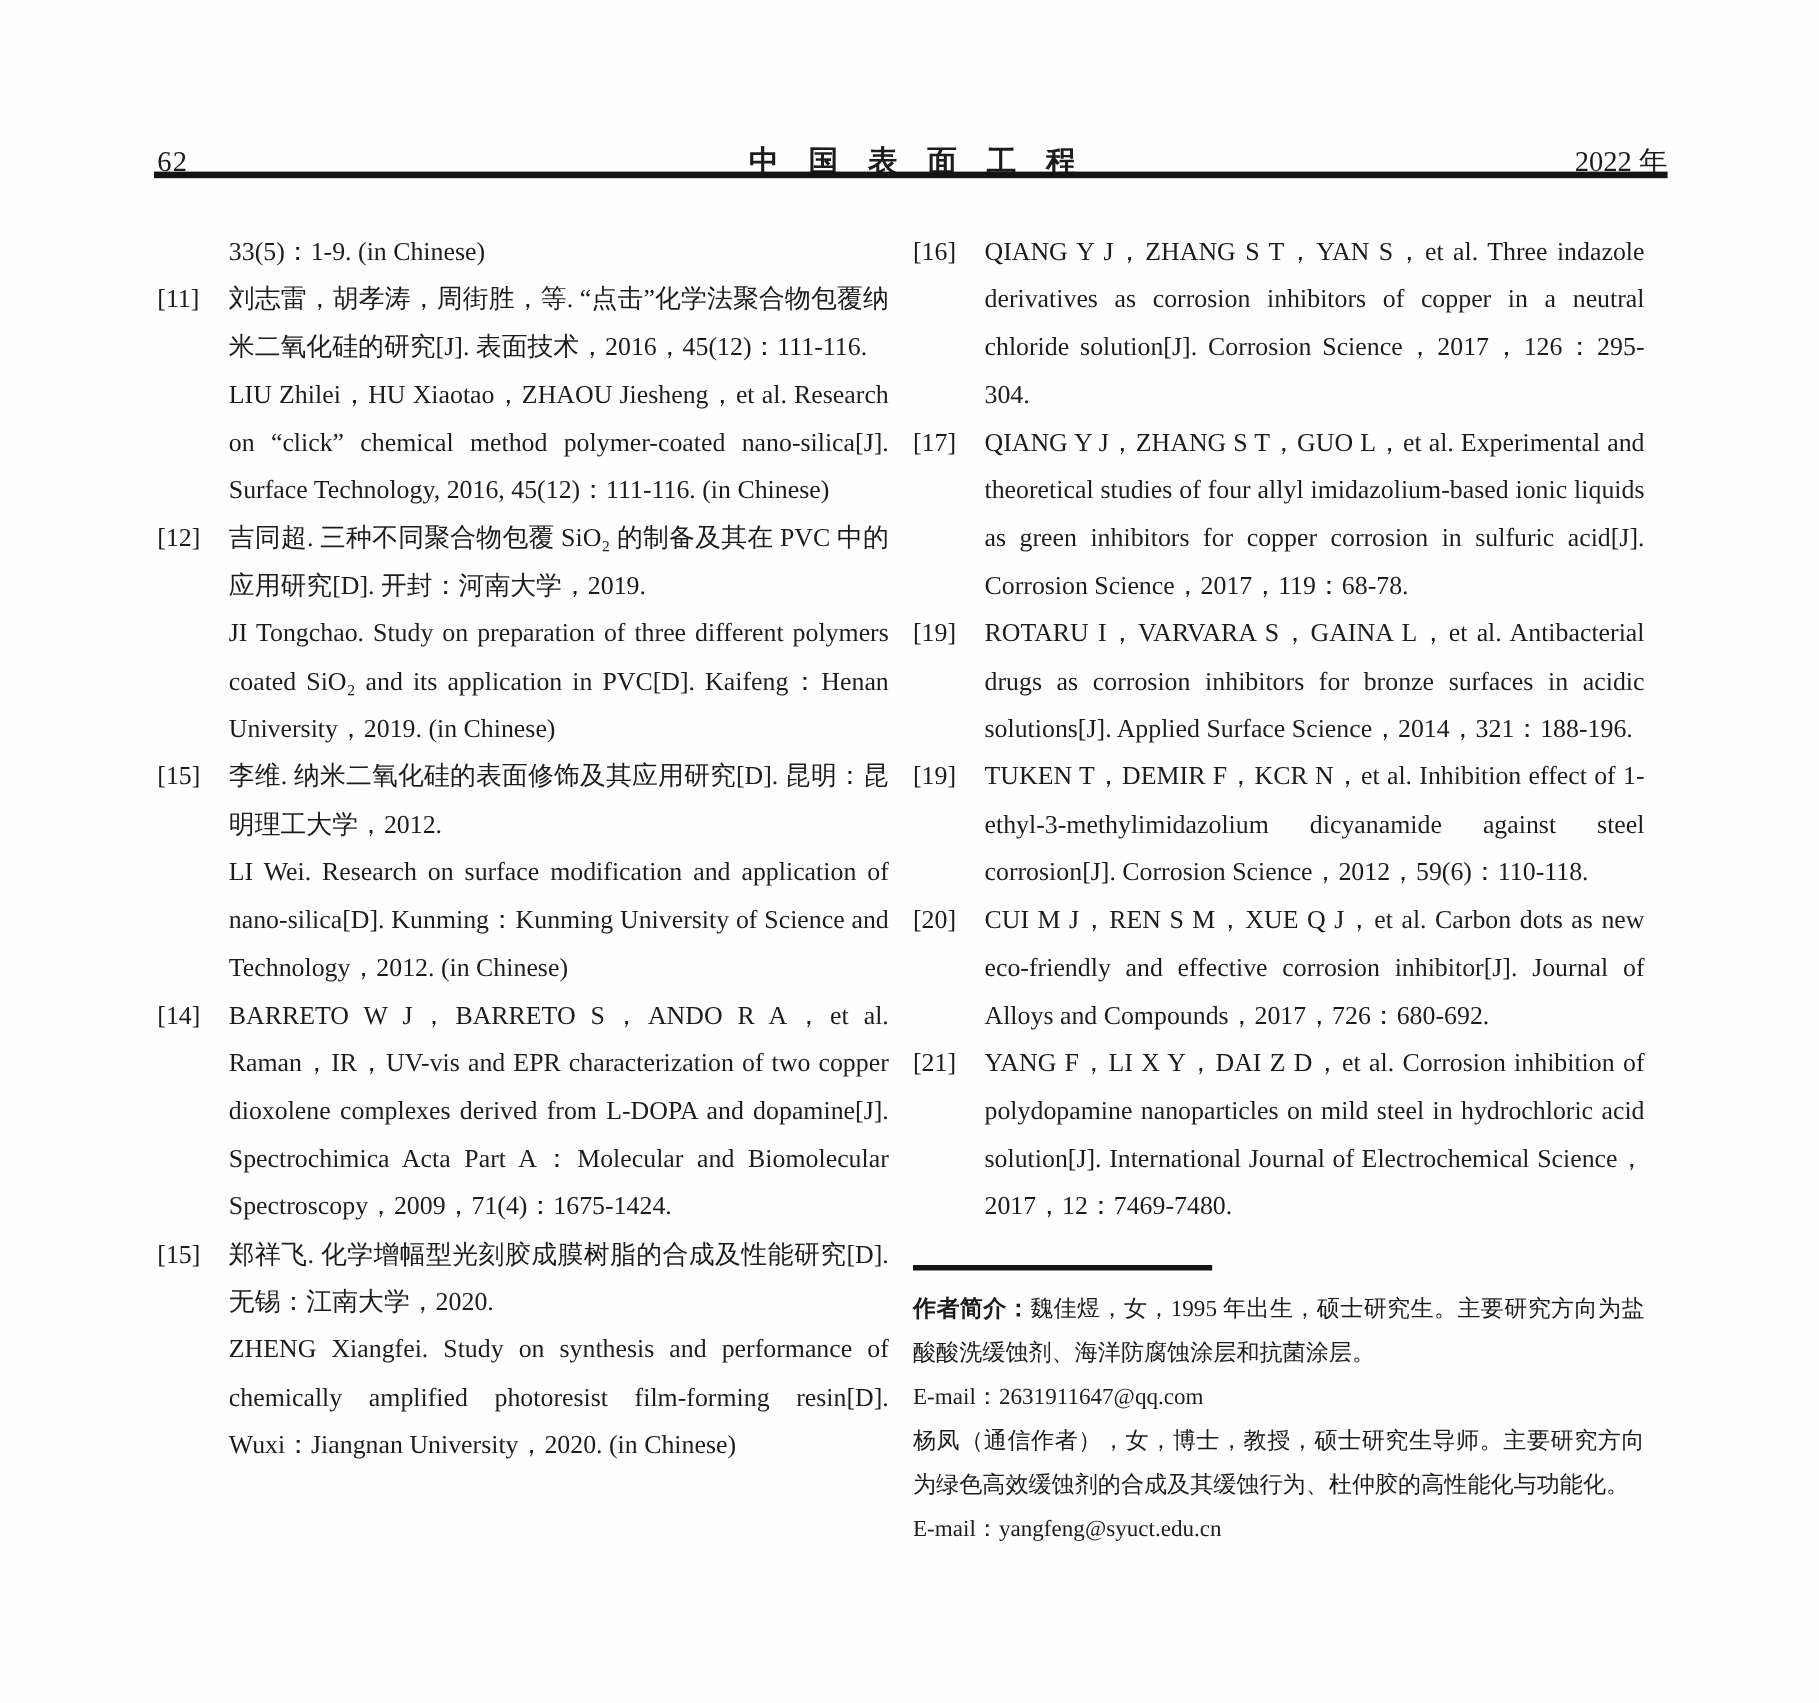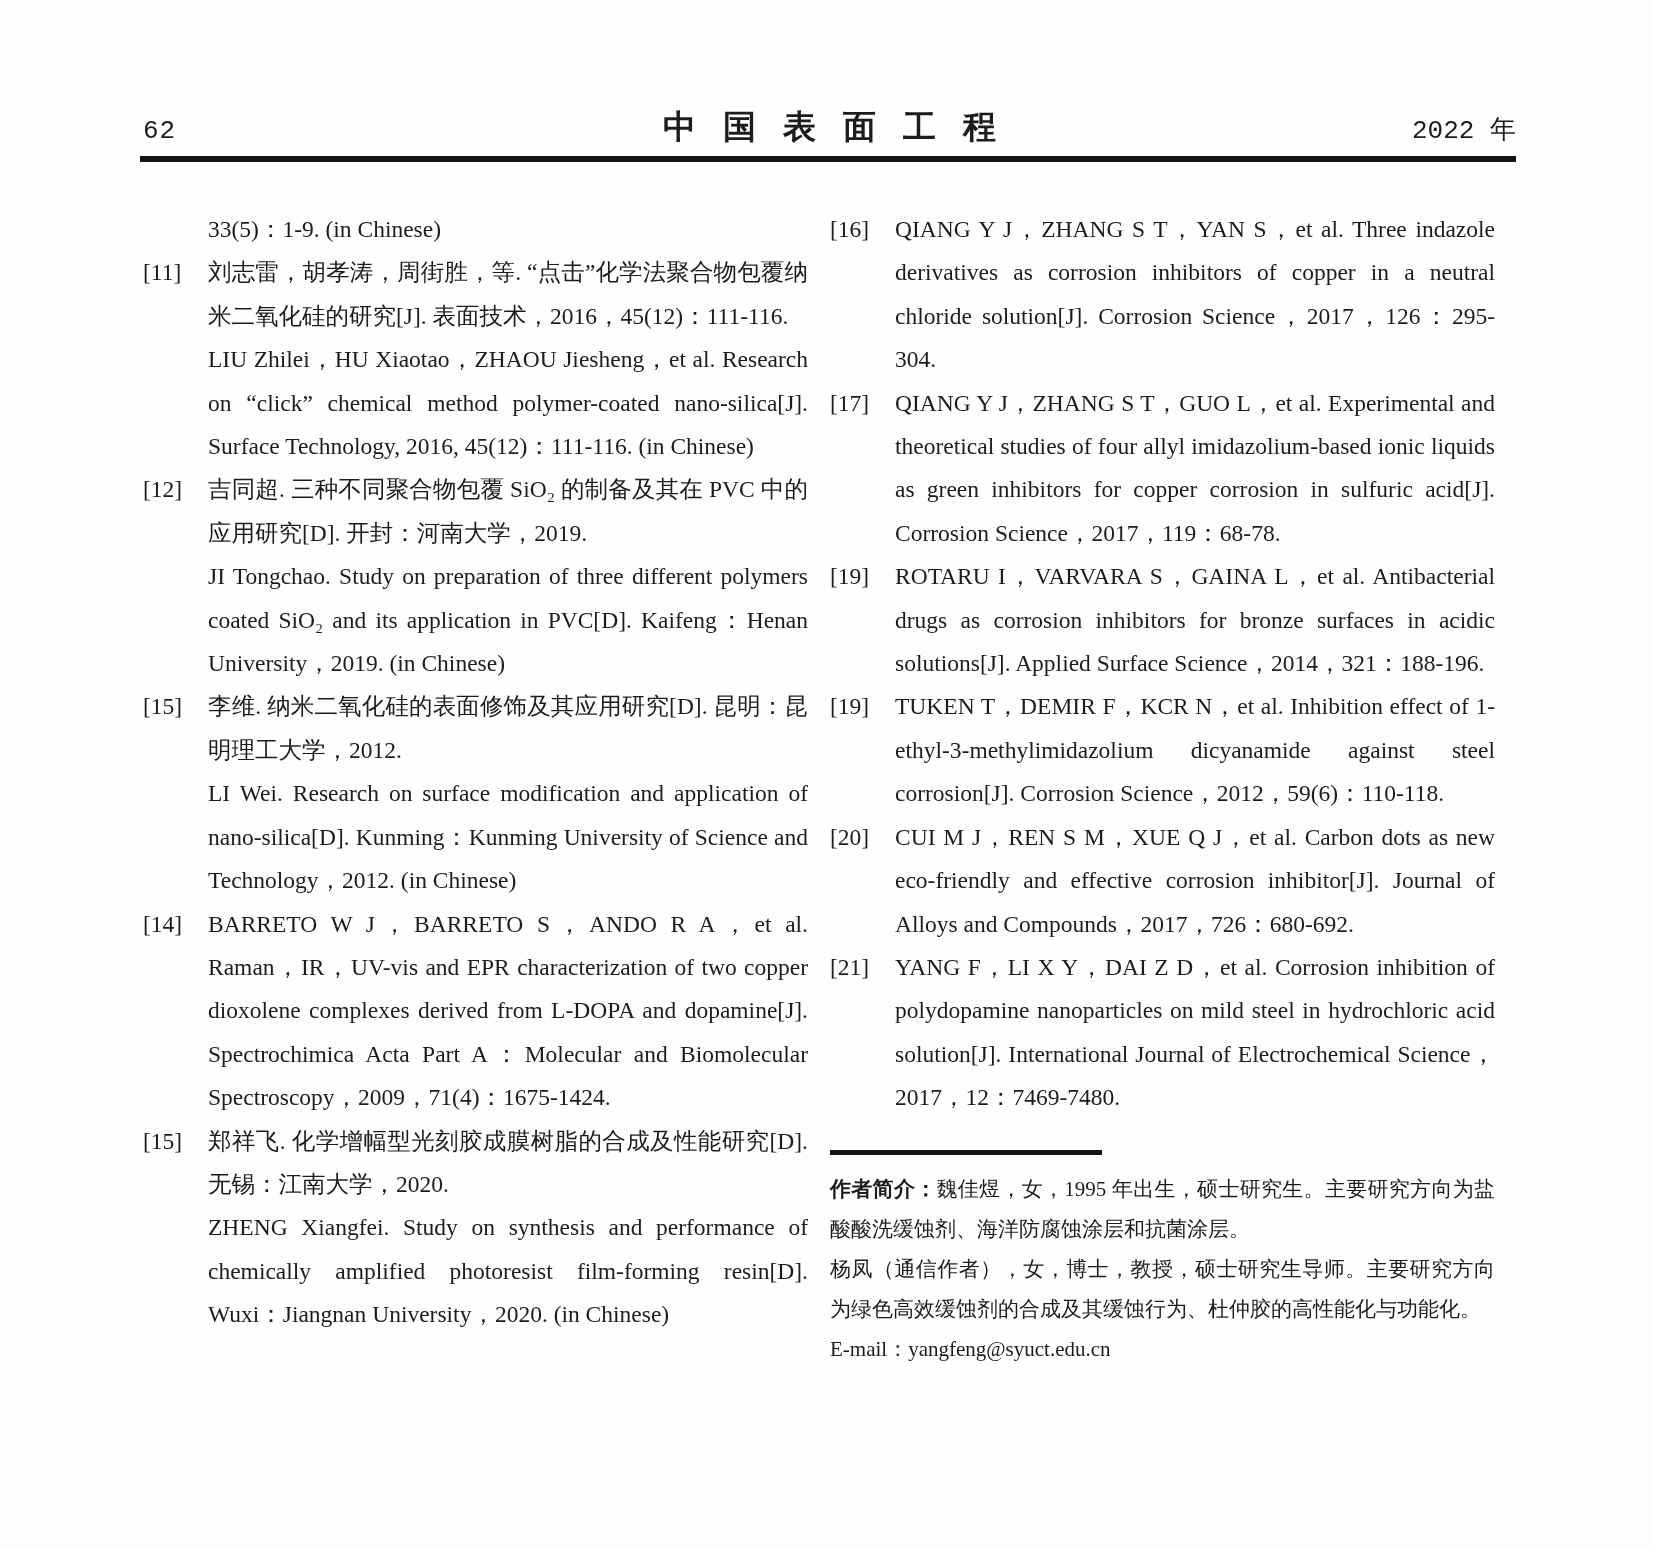--- a/index.html
+++ b/index.html
@@ -8,26 +8,26 @@
     position:relative;
     width:1654px; height:1548px;
     background:#fefefe;
     color:#1c1c1c;
     font-family:"Liberation Serif","DejaVu Serif",serif;
     overflow:hidden;
   }
   .header {
     position:absolute; left:143px; top:114px; width:1373px;
     display:grid; grid-template-columns:1fr auto 1fr; align-items:baseline;
-    font-size:26px; line-height:32px;font-family:Liberation Mono, monospace;
+    font-size:26px; line-height:32px;
   }
   .page-number { justify-self:start; letter-spacing:1px; }
   .journal-title {
-    justify-self:center; font-size:33px; font-weight:600;
-    letter-spacing:27px; margin-right:-27px; white-space:nowrap;
+    justify-self:center; font-size:27px; font-weight:600;
+    letter-spacing:27px; margin-right:-27px; white-space:nowrap;margin-top:16px;
   }
   .year { justify-self:end; }
   .header-rule {
     position:absolute; left:140px; top:156px; width:1376px; height:6px;
     background:#141414;
   }
   .content {
     position:absolute; left:143px; top:208px; width:1373px;
     display:flex; gap:22px;
   }
@@ -146,20 +146,21 @@
         <span class="ref-num">[21]</span>
         <div class="ref-body">
           <p>YANG F，LI X Y，DAI Z D，et al. Corrosion inhibition of polydopamine nanoparticles on mild steel in hydrochloric acid solution[J]. International Journal of Electrochemical Science，2017，12：7469-7480.</p>
         </div>
       </div>
 
       <div class="bio-rule"></div>
 
       <div class="bio">
         <p><span class="bio-label">作者简介：</span><span>魏佳煜，女，1995 年出生，硕士研究生。主要研究方向为盐酸酸洗缓蚀剂、海洋防腐蚀涂层和抗菌涂层。</span></p>
+        <p>E-mail：2631911647@qq.com</p>
         <p>杨凤（通信作者），女，博士，教授，硕士研究生导师。主要研究方向为绿色高效缓蚀剂的合成及其缓蚀行为、杜仲胶的高性能化与功能化。</p>
         <p>E-mail：yangfeng@syuct.edu.cn</p>
       </div>
 
     </div>
 
   </div>
 
 </div>
 

